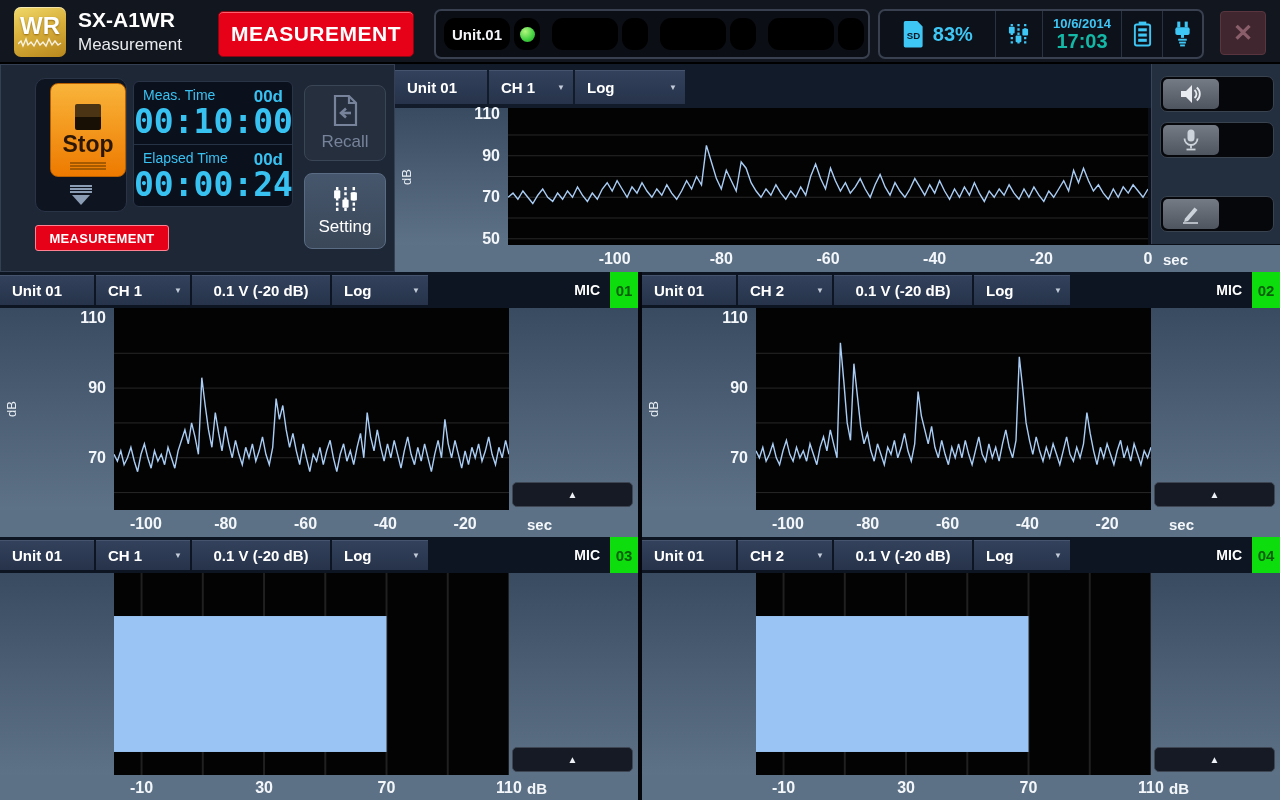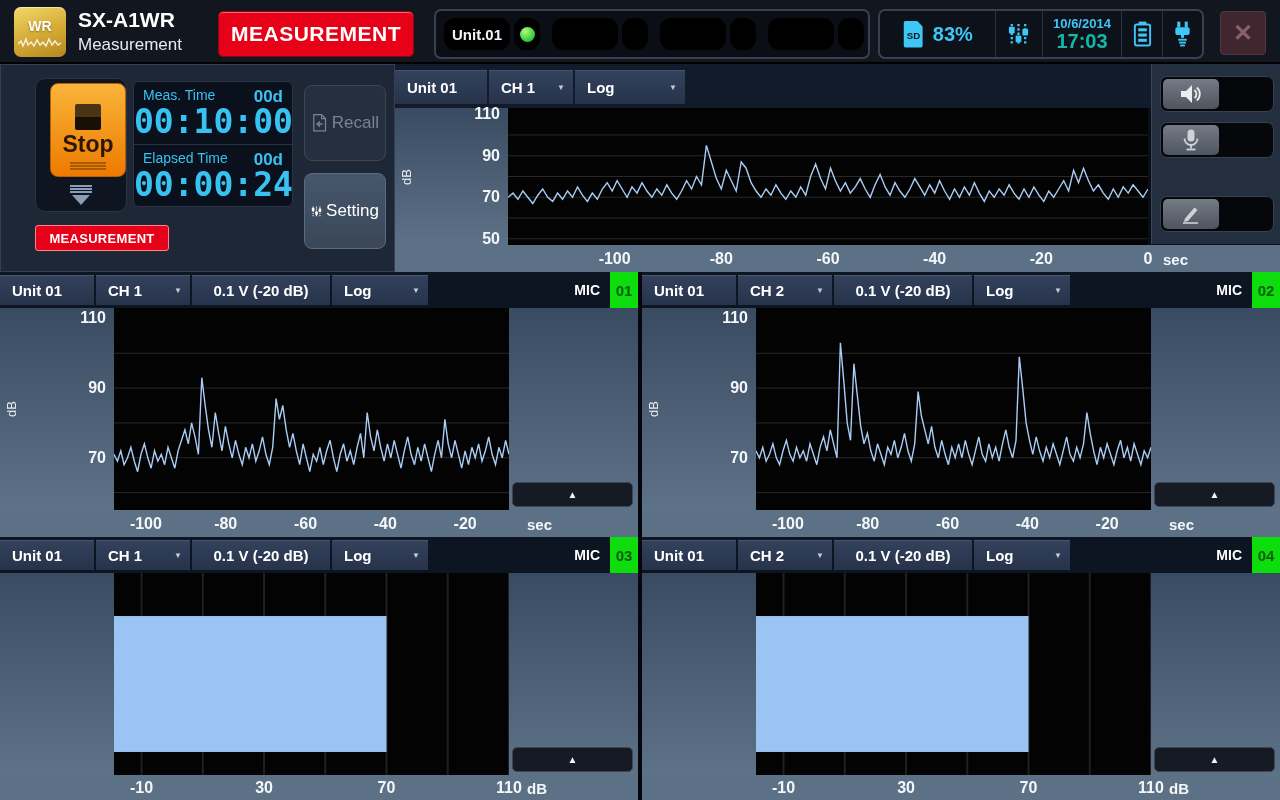--- a/index.html
+++ b/index.html
@@ -4,21 +4,21 @@
 <style>
   html,body{margin:0;padding:0;background:#000;}
   *{box-sizing:border-box;font-family:"Liberation Sans",sans-serif;}
   .screen{position:relative;width:1280px;height:800px;background:#05070c;overflow:hidden;}
 
   
   .topbar{position:absolute;left:0;top:0;width:1280px;height:64px;background:#12161f;border-bottom:2px solid #000;}
   .app-icon{position:absolute;left:14px;top:7px;width:52px;height:50px;border-radius:7px;
     background:linear-gradient(160deg,#f0d96a 0%,#d9b13c 45%,#b8871d 100%);
     display:flex;flex-direction:column;align-items:center;justify-content:center;box-shadow:inset 0 1px 0 rgba(255,255,255,.5);}
-  .app-icon .wr{color:#fff;font-weight:bold;font-size:14px;line-height:20px;text-shadow:0 1px 2px rgba(120,80,0,.7);}
+  .app-icon .wr{color:#fff;font-weight:bold;font-size:24px;line-height:20px;text-shadow:0 1px 2px rgba(120,80,0,.7);}
   .titles{position:absolute;left:78px;top:8px;line-height:1.15;}
   .titles .t1{color:#ffffff;font-size:21px;font-weight:bold;}
   .titles .t2{color:#e8eaee;font-size:17px;margin-top:3px;}
   .mode-btn{position:absolute;left:218px;top:11px;width:196px;height:46px;background:#e60018;border:1px solid #8a0712;
     border-radius:5px;color:#fff;font-size:21px;font-weight:bold;letter-spacing:.5px;
     display:flex;align-items:center;justify-content:center;box-shadow:inset 0 1px 0 #ff5f6e;}
   .unit-box{position:absolute;left:434px;top:9px;width:436px;height:50px;border:2px solid #39404f;border-radius:7px;
     background:#0b0e15;display:flex;align-items:center;padding:0 8px;gap:12px;}
   .chip-group{display:flex;gap:4px;}
   .chip{background:#000;border-radius:11px;height:32px;display:flex;align-items:center;justify-content:center;}
@@ -49,21 +49,21 @@
   .drop-hint{position:absolute;left:0;right:0;bottom:6px;display:flex;flex-direction:column;align-items:center;}
   .hint-lines{width:22px;height:2px;background:#8b9cb5;box-shadow:0 3px 0 #8b9cb5,0 6px 0 #8b9cb5;margin-bottom:8px;}
   .tri-down{width:0;height:0;border:9px solid transparent;border-top:10px solid #8b9cb5;border-bottom:none;}
   .time-box{position:absolute;left:132px;top:16px;width:160px;height:126px;background:#0a101c;border:1px solid #2a3447;border-radius:6px;}
   .trow{position:relative;height:62px;padding:4px 8px 0 8px;}
   .trow+.trow{border-top:1px solid #263246;}
   .tlabel{position:absolute;left:9px;top:5px;color:#38c2f2;font-size:14px;}
   .tdays{position:absolute;right:9px;top:5px;color:#38c2f2;font-size:17px;font-weight:bold;}
   .tval{position:absolute;left:0;right:0;top:20px;text-align:center;color:#38c2f2;
     font-family:"DejaVu Sans Mono",monospace;font-size:33px;font-weight:bold;letter-spacing:0px;}
-  .side-btn{position:absolute;left:303px;width:82px;height:76px;border-radius:8px;display:flex;flex-direction:row;
+  .side-btn{position:absolute;left:303px;width:82px;height:76px;border-radius:8px;display:flex;flex-direction:column;
     align-items:center;justify-content:center;gap:4px;}
   .recall-btn{top:20px;background:#262f3e;border:1px solid #3a4556;color:#76839a;font-size:17px;}
   .setting-btn{top:108px;background:linear-gradient(180deg,#46566c,#394758);border:1px solid #5a6b84;color:#fff;font-size:17px;}
   .meas-badge{position:absolute;left:34px;top:160px;width:134px;height:26px;background:#e60018;border:1px solid #ff8090;
     border-radius:3px;color:#fff;font-size:13px;font-weight:bold;display:flex;align-items:center;justify-content:center;letter-spacing:.3px;}
 
   
   .quad{position:absolute;background:#0a0e16;}
   .qhead{position:absolute;left:0;top:0;right:0;height:36px;background:#0d1522;display:flex;align-items:center;}
   .cell{height:30px;margin:3px 2px 3px 0;background:linear-gradient(180deg,#33415c,#26334a);border-top:1px solid #46546e;

